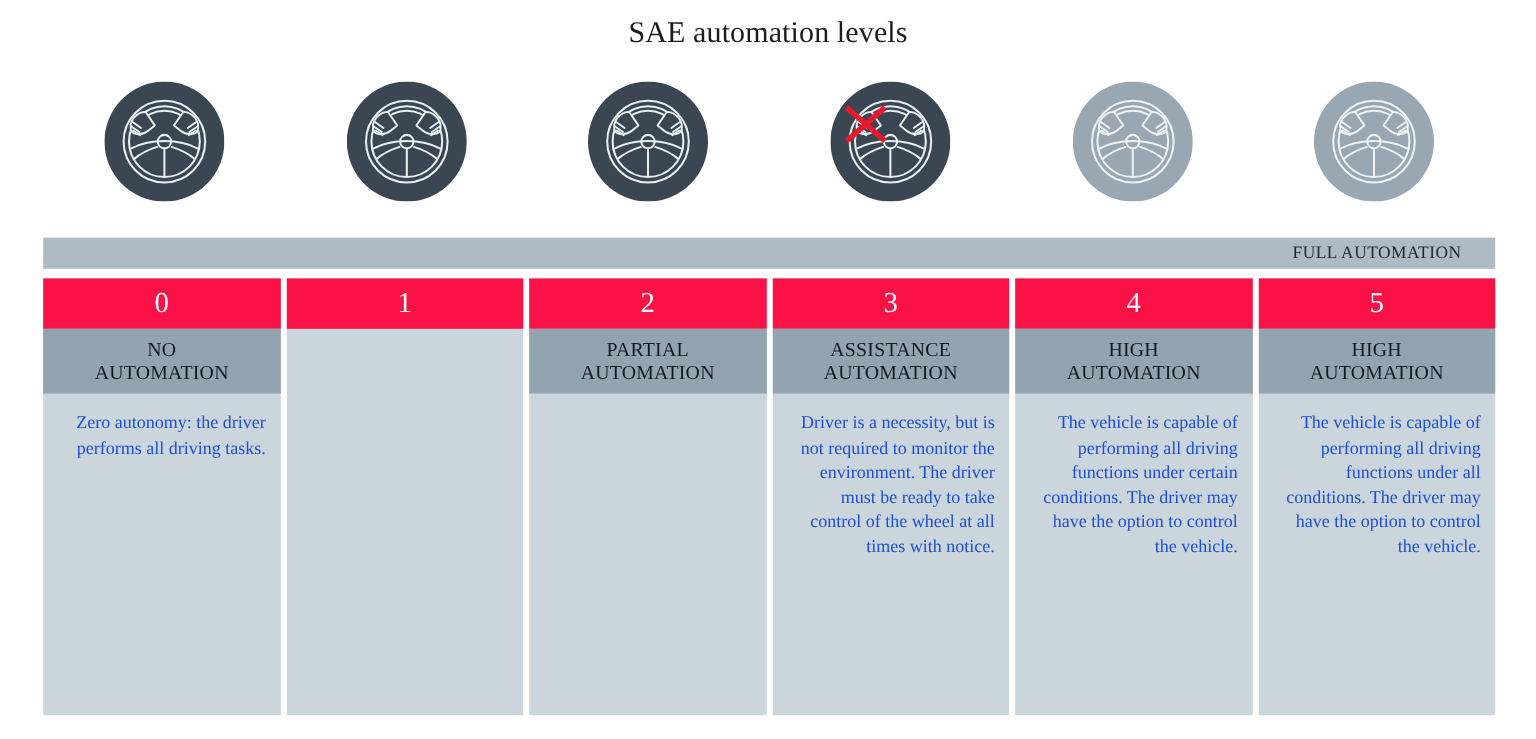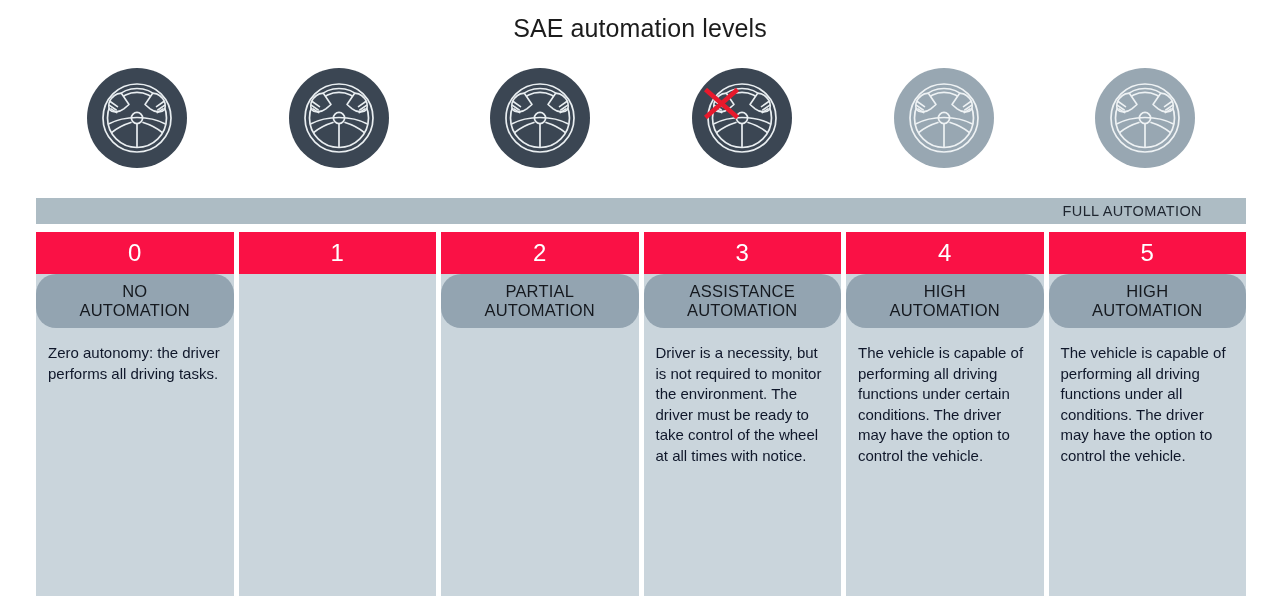--- a/index.html
+++ b/index.html
@@ -9,20 +9,21 @@
     height: 616px;
     background: #ffffff;
     font-family: "Liberation Sans", sans-serif;
     overflow: hidden;
   }
 
   .infographic {
     position: relative;
     width: 1280px;
     height: 616px;
+    font-family: Liberation Serif, serif;
   }
 
   
   .title {
     position: absolute;
     top: 14px;
     left: 0;
     width: 1280px;
     text-align: center;
     font-size: 25px;
@@ -57,21 +58,21 @@
     height: 26px;
     background: #adbcc4;
     display: flex;
     align-items: center;
     justify-content: flex-end;
   }
   .top-bar-label {
     font-size: 14.5px;
     color: #1f2630;
     letter-spacing: 0.4px;
-    padding-right: 44px;
+    padding-right: 28px;
   }
 
   
   .columns {
     position: absolute;
     top: 232px;
     left: 36px;
     width: 1210px;
     height: 364px;
     display: flex;
@@ -98,29 +99,28 @@
     background: #93a4b1;
     color: #15191f;
     font-size: 16.5px;
     line-height: 19px;
     text-align: center;
     display: flex;
     align-items: center;
     justify-content: center;
     padding: 0 4px;
     letter-spacing: 0.2px;
-    border-radius: 20px;
   }
   .col-desc {
     flex: 1 1 auto;
     padding: 15px 12px 10px 12px;
     font-size: 15px;
     line-height: 20.5px;
-    text-align: left;
-    color: #0f172a;
+    text-align: right;
+    color: #1d4ed8;
   }
 </style>
 </head>
 <body>
 
 <div class="infographic">
 
   <div class="title">SAE automation levels</div>
 
   <div class="icon-row">

